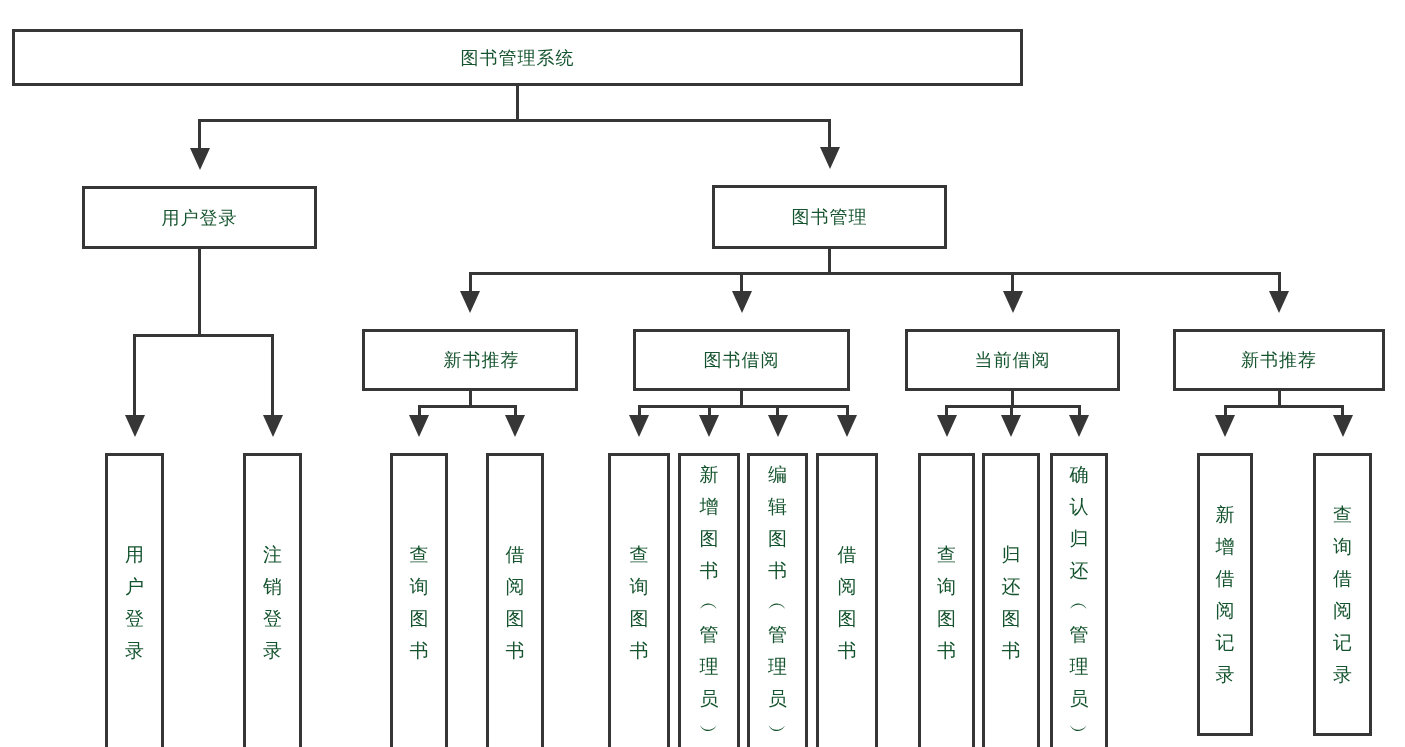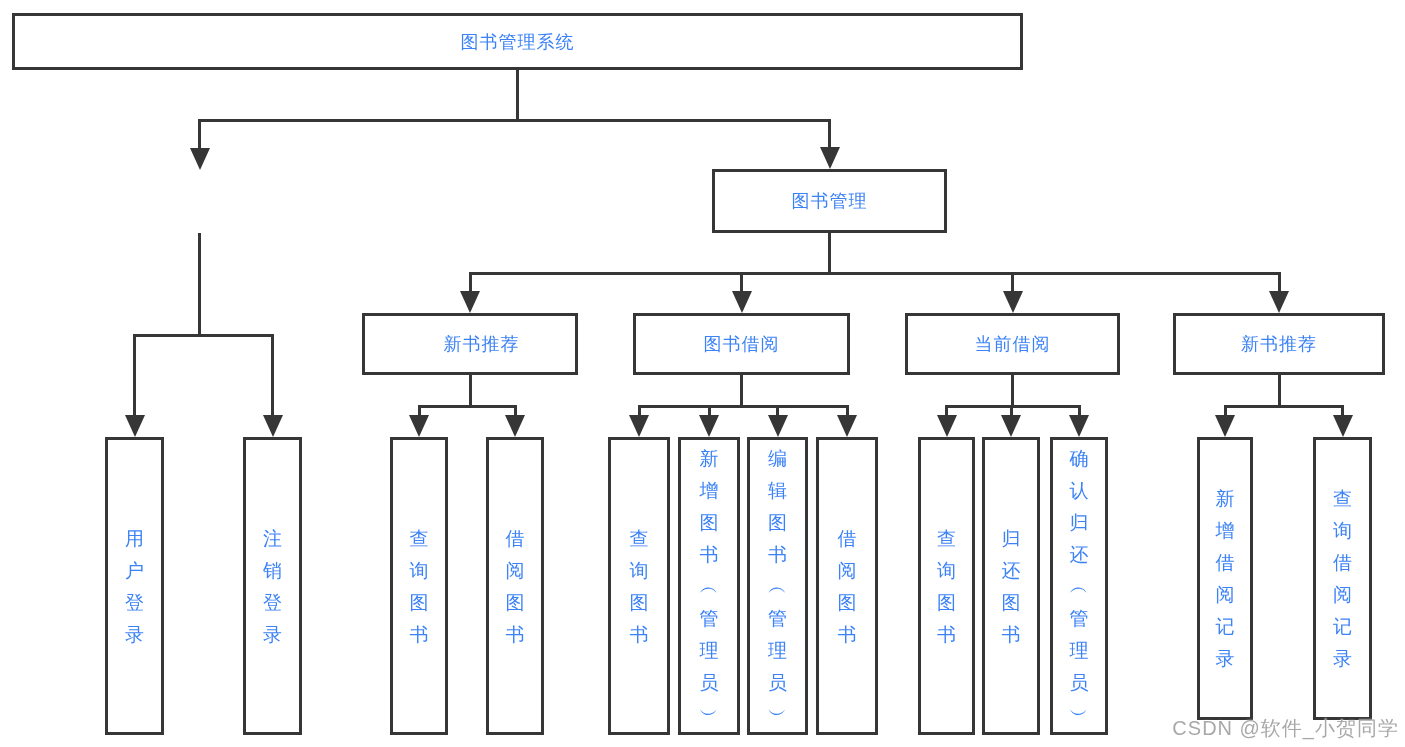--- a/index.html
+++ b/index.html
@@ -8,25 +8,26 @@
     position:relative;
     width:1405px; height:747px;
     background:#ffffff;
     overflow:hidden;
     font-family:"Liberation Sans", sans-serif;
   }
   .node {
     position:absolute;
     background:#ffffff;
     border:3px solid #363636;
-    color:#3b82f6;
+    color:#14532d;
     display:flex;
     align-items:center;
     justify-content:center;
     z-index:2;
+    margin-top:16px;
   }
   .node.horiz { font-size:18px; letter-spacing:1px; }
   .node.vert  { flex-direction:column; font-size:19px; line-height:1; gap:13px; }
   .node.vert span { display:block; }
   .cline { position:absolute; background:#363636; z-index:1; }
   .arrow {
     position:absolute; width:0; height:0; z-index:1;
     border-left:10px solid transparent;
     border-right:10px solid transparent;
     border-top:22px solid #363636;
@@ -39,21 +40,20 @@
     text-shadow:0 0 2px rgba(255,255,255,0.9);
     letter-spacing:1px;
     z-index:10;
     white-space:nowrap;
   }
 </style>
 </head>
 <body>
 
 <div class="stage">
-  <div class="watermark">CSDN @软件_小贺同学</div>
 <div class="cline" style="left: 516px; top: 70px; width: 3px; height: 50px;"></div>
     <div class="cline" style="left: 198px; top: 118.5px; width: 633px; height: 3px;"></div>
     <div class="cline" style="left: 198px; top: 120px; width: 3px; height: 29px;"></div>
     <div class="arrow" style="left: 189.5px; top: 148px;"></div>
     <div class="cline" style="left: 828px; top: 120px; width: 3px; height: 28px;"></div>
     <div class="arrow" style="left: 819.5px; top: 147px;"></div>
     <div class="cline" style="left: 198px; top: 233px; width: 3px; height: 102px;"></div>
     <div class="cline" style="left: 133px; top: 333.5px; width: 141px; height: 3px;"></div>
     <div class="cline" style="left: 133px; top: 335px; width: 3px; height: 81px;"></div>
     <div class="arrow" style="left: 124.5px; top: 415px;"></div>
@@ -93,20 +93,21 @@
     <div class="arrow" style="left: 1001px; top: 415px;"></div>
     <div class="cline" style="left: 1077.5px; top: 406px; width: 3px; height: 10px;"></div>
     <div class="arrow" style="left: 1069px; top: 415px;"></div>
     <div class="cline" style="left: 1277.5px; top: 375px; width: 3px; height: 31px;"></div>
     <div class="cline" style="left: 1223.5px; top: 404.5px; width: 120.5px; height: 3px;"></div>
     <div class="cline" style="left: 1223.5px; top: 406px; width: 3px; height: 10px;"></div>
     <div class="arrow" style="left: 1215px; top: 415px;"></div>
     <div class="cline" style="left: 1341px; top: 406px; width: 3px; height: 10px;"></div>
     <div class="arrow" style="left: 1332.5px; top: 415px;"></div>
     <div class="node horiz" style="left: 12px; top: 13px; width: 1011px; height: 57px;">图书管理系统</div>
+    <div class="node horiz" style="left: 82px; top: 170px; width: 235px; height: 63px;">用户登录</div>
     <div class="node horiz" style="left: 712px; top: 169px; width: 235px; height: 64px;">图书管理</div>
     <div class="node vert" style="left: 105px; top: 437px; width: 59px; height: 298px;">
       <span>用</span>
       <span>户</span>
       <span>登</span>
       <span>录</span>
     </div>
     <div class="node vert" style="left: 243px; top: 437px; width: 59px; height: 298px;">
       <span>注</span>
       <span>销</span>

